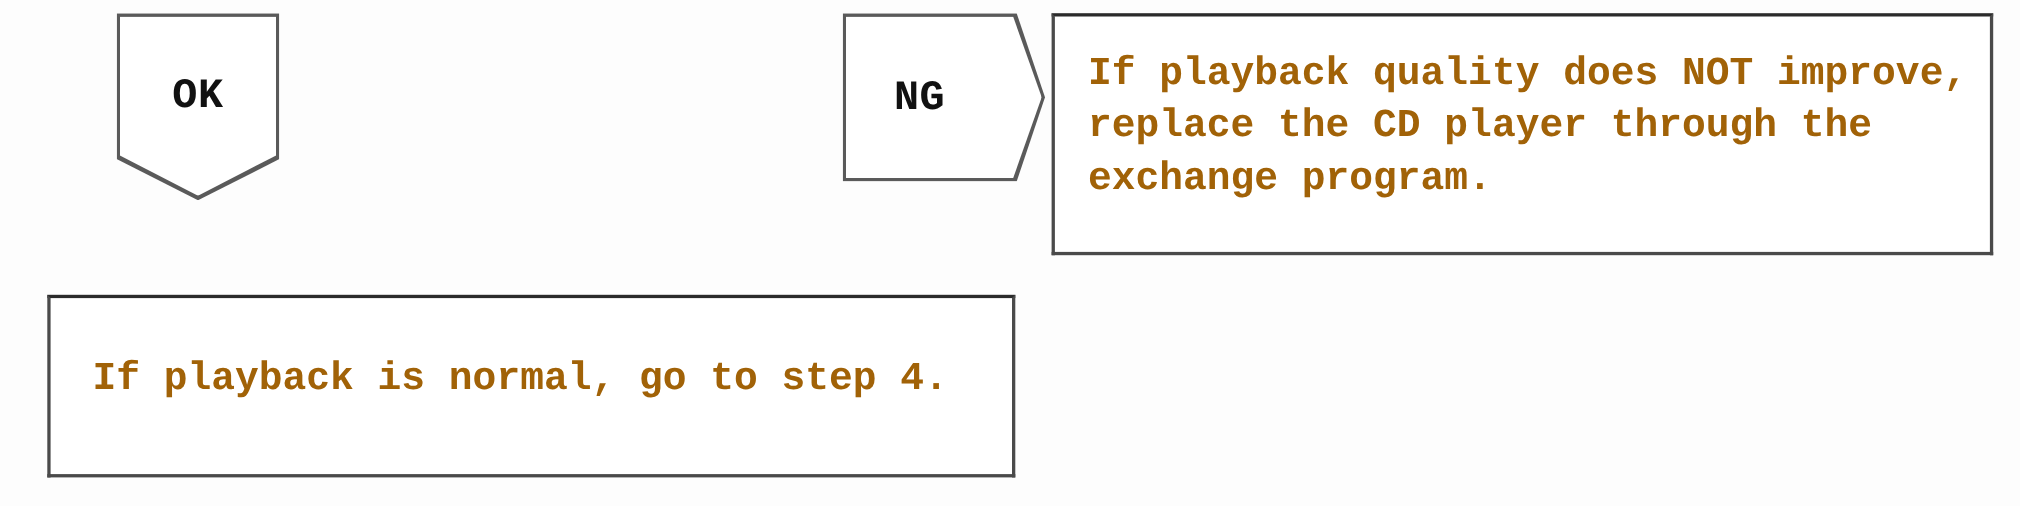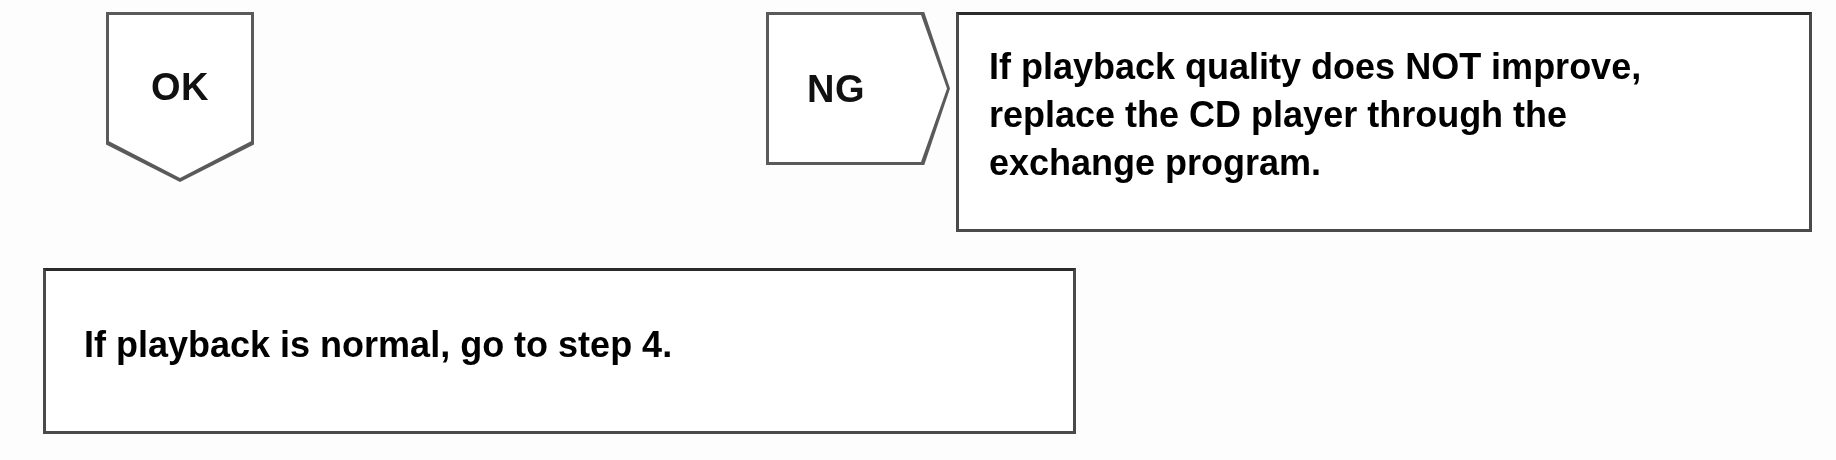--- a/index.html
+++ b/index.html
@@ -5,21 +5,21 @@
   html, body {
     margin: 0;
     padding: 0;
     background: #fdfdfd;
   }
   #canvas {
     position: relative;
     width: 1836px;
     height: 460px;
     background: #fdfdfd;
-    font-family: Liberation Sans, sans-serif;
+    font-family: Liberation Mono, monospace;
     overflow: hidden;
   }
 
   
   .node-label {
     font-weight: 700;
     color: #111111;
     letter-spacing: 0.5px;
     white-space: pre;
   }
@@ -65,37 +65,37 @@
   
   .textbox {
     position: absolute;
     background: #ffffff;
     border: 3px solid #4a4a4a;
     border-top-color: #2b2b2b;
     box-sizing: border-box;
   }
   .textbox .body {
     font-weight: 700;
-    color: #000000;
+    color: #a16207;
     font-size: 36px;
     line-height: 48px;
     white-space: pre-line;
   }
 
   
   #ok-node      { left: 106px; top: 12px;  width: 148px; height: 170px; }
   #ok-node .node-label { top: 54px; }
 
   #ng-node      { left: 766px; top: 12px;  width: 184px; height: 153px; }
   #ng-node .node-label { top: 56px; left: -22px; }
 
   #ng-textbox   { left: 956px; top: 12px;  width: 856px; height: 220px; }
   #ng-textbox .body { position: absolute; left: 30px; top: 28px; }
 
-  #ok-textbox   { left: 43px;  top: 268px; width: 1033px; height: 166px; text-align: center; }
+  #ok-textbox   { left: 43px;  top: 268px; width: 880px; height: 166px; text-align: center; }
   #ok-textbox .body { position: absolute; left: 38px; top: 50px; }
 </style>
 </head>
 <body>
 
 <div id="canvas">
 
   <div id="ok-node" class="pent-down">
     <div class="fill"></div>
     <div class="node-label">OK</div>

